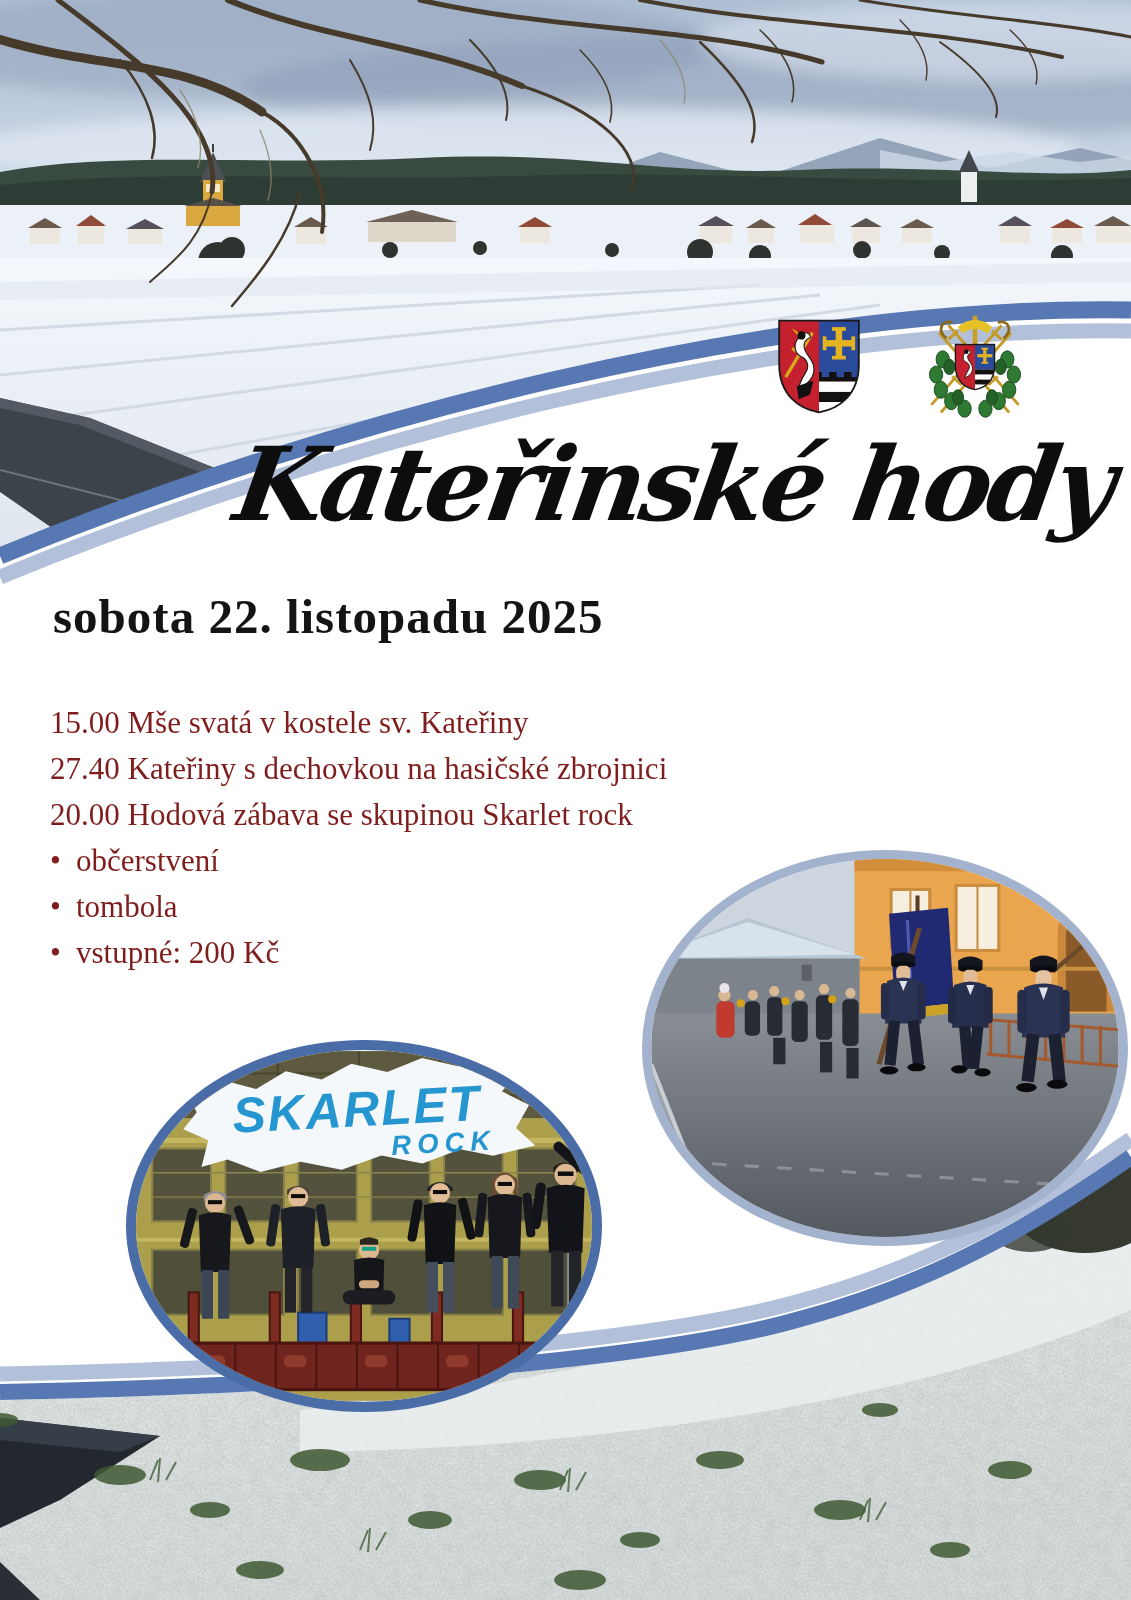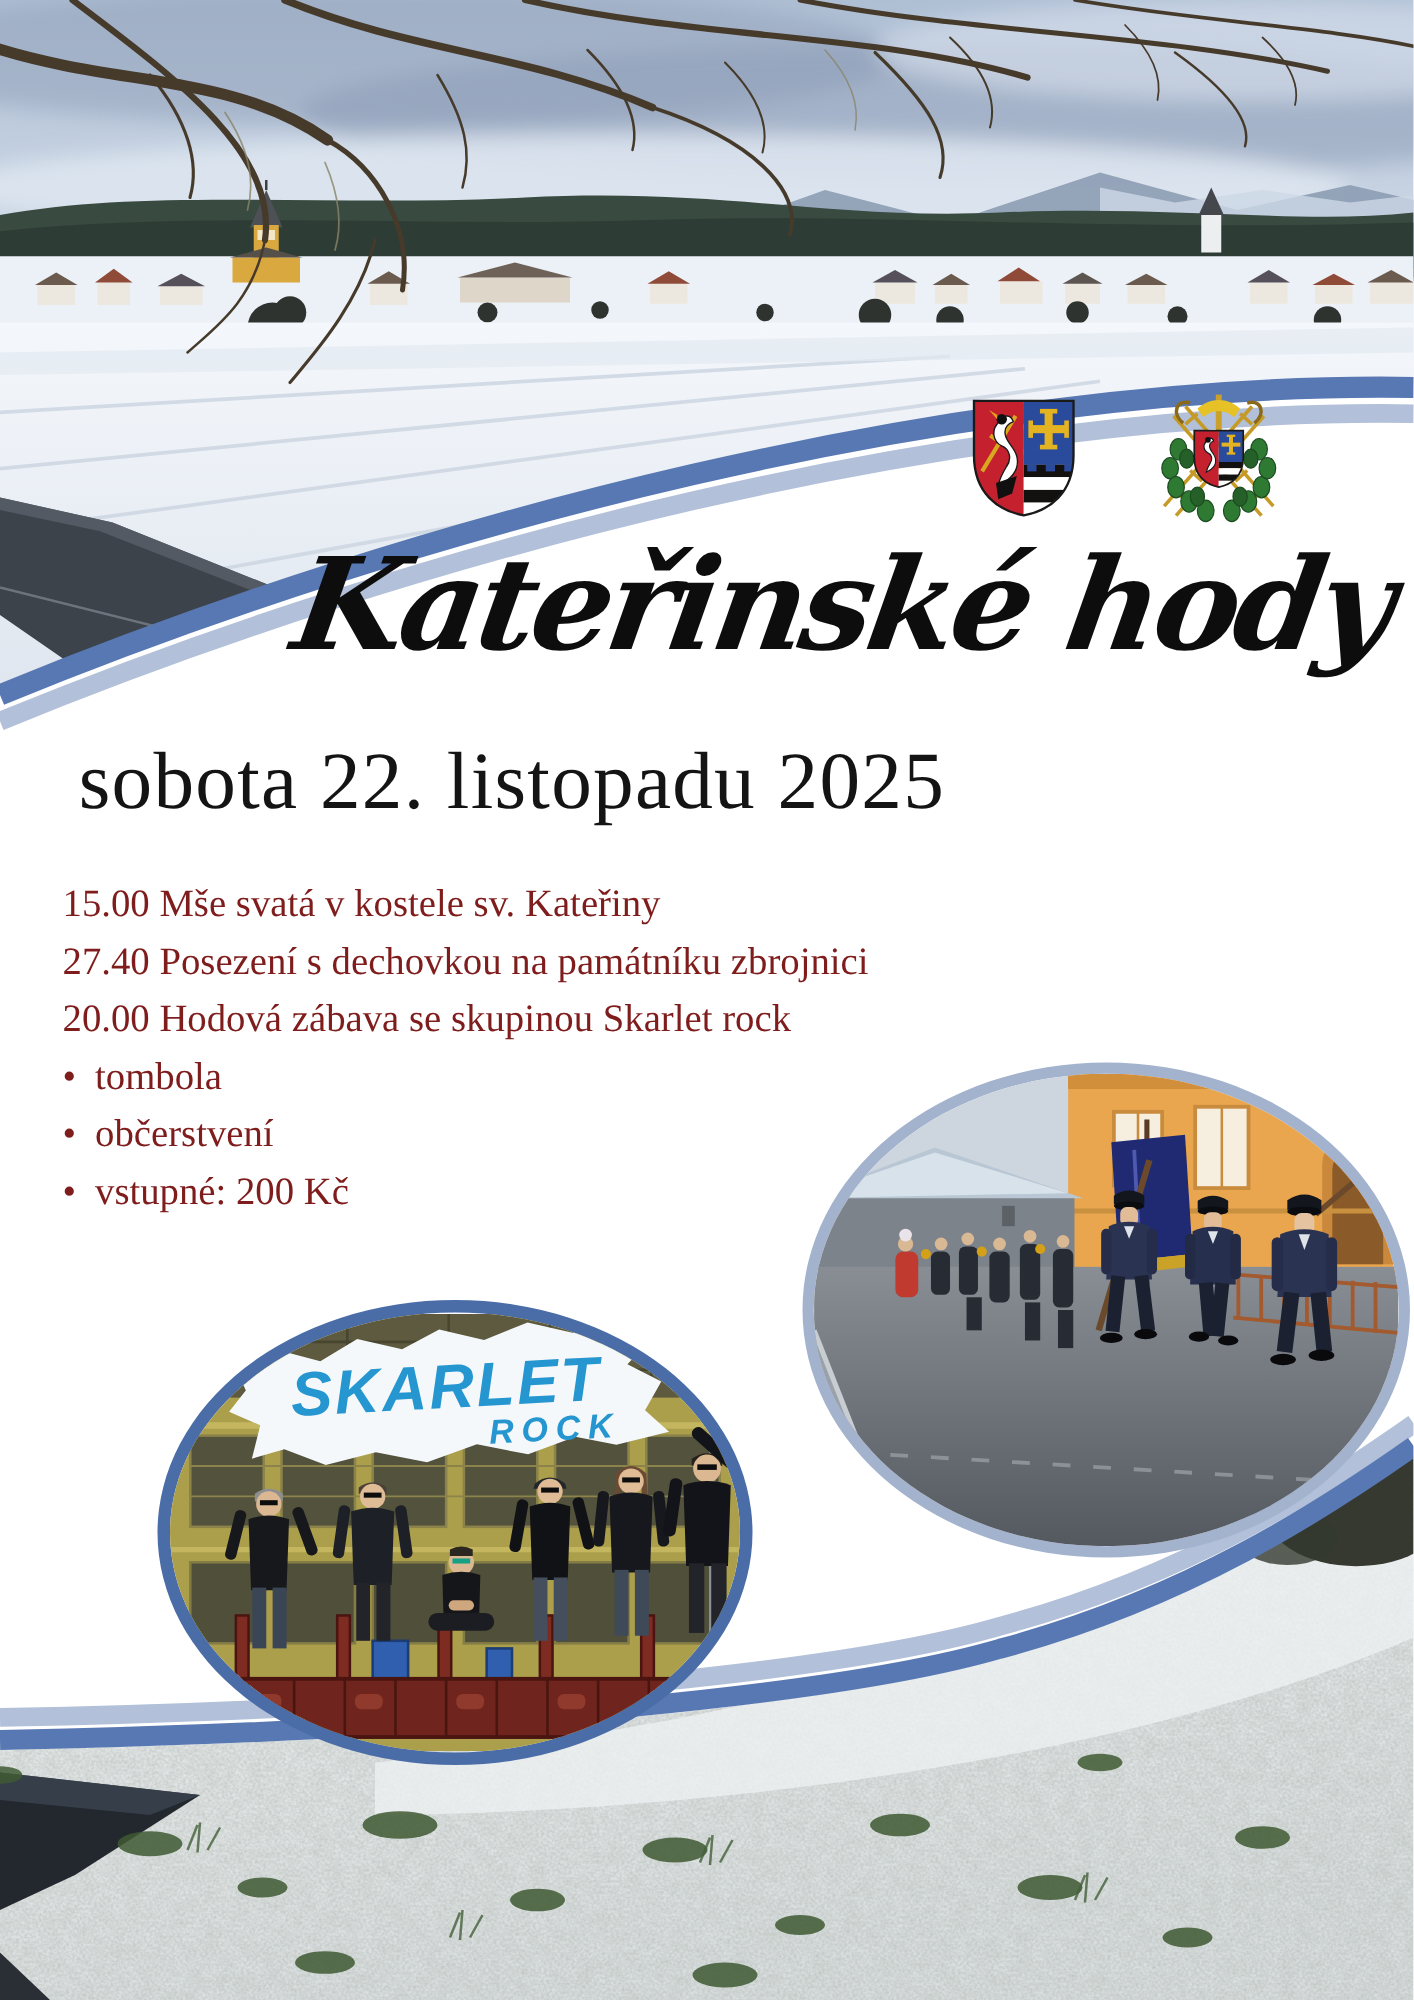--- a/index.html
+++ b/index.html
@@ -4,22 +4,22 @@
 <style>
   html,body{margin:0;padding:0;background:#ffffff;}
   .poster{position:relative;width:1131px;height:1600px;background:#ffffff;overflow:hidden;
           font-family:"Liberation Serif", serif;}
   .abs{position:absolute;}
   svg{display:block;}
   .title{left:225px;top:424px;width:890px;height:170px;text-align:center;
          font-family:"DejaVu Serif", serif;font-style:italic;font-weight:700;
          font-size:102px;letter-spacing:-4px;color:#0d0d0d;transform:skewX(-9deg);
          white-space:nowrap;z-index:4;}
-  .date{left:53px;top:588px;font-size:65px;font-weight:400;color:#141414;
-        letter-spacing:1px;white-space:nowrap;z-index:4;margin-left:10px;}
+  .date{left:53px;top:588px;font-size:49px;font-weight:700;color:#141414;
+        letter-spacing:1px;white-space:nowrap;z-index:4;}
   .program{left:50px;top:700px;font-size:31px;color:#7f1d1d;line-height:46px;
            z-index:4;white-space:nowrap;}
   .program .b{font-weight:400;}
   .bull{display:inline-block;width:26px;}
   .oval{border-radius:50%;overflow:hidden;z-index:6;}
   .oval-left{left:126px;top:1040px;width:456px;height:352px;border:10px solid #4a6da8;}
   .oval-right{left:642px;top:850px;width:468px;height:378px;border:9px solid #a3b3cd;}
   .crest{z-index:5;}
 </style>
 </head>
@@ -273,24 +273,24 @@
       </g>
       <path d="M7,5 H93 V52 C93,85 72,100 50,104 C28,100 7,85 7,52 Z" fill="none" stroke="#1a1a1a" stroke-width="3"></path>
     </g>
   </svg>
 
   <div class="abs title">Kateřinské hody</div>
   <div class="abs date">sobota 22. listopadu 2025</div>
 
   <div class="abs program">
     <div><span>15.00</span> <span>Mše svatá v kostele sv. Kateřiny</span></div>
-    <div><span>27.40</span> <span>Posezení s dechovkou na památníku zbrojnici</span></div>
+    <div><span>27.40</span> <span>Kateřiny s dechovkou na hasičské zbrojnici</span></div>
     <div><span>20.00</span> <span>Hodová zábava se skupinou</span> <span class="b">Skarlet rock</span></div>
+    <div><span class="bull">•</span><span>občerstvení</span></div>
     <div><span class="bull">•</span><span>tombola</span></div>
-    <div><span class="bull">•</span><span>občerstvení</span></div>
     <div><span class="bull">•</span><span>vstupné: 200 Kč</span></div>
   </div>
 
   <div class="abs oval oval-right">
     <svg width="468" height="378" viewBox="0 0 460 372">
       <defs>
         <linearGradient id="streetG" x1="0" y1="0" x2="0" y2="1">
           <stop offset="0" stop-color="#898e95"></stop>
             <stop offset="1" stop-color="#54585f"></stop>
         </linearGradient>

